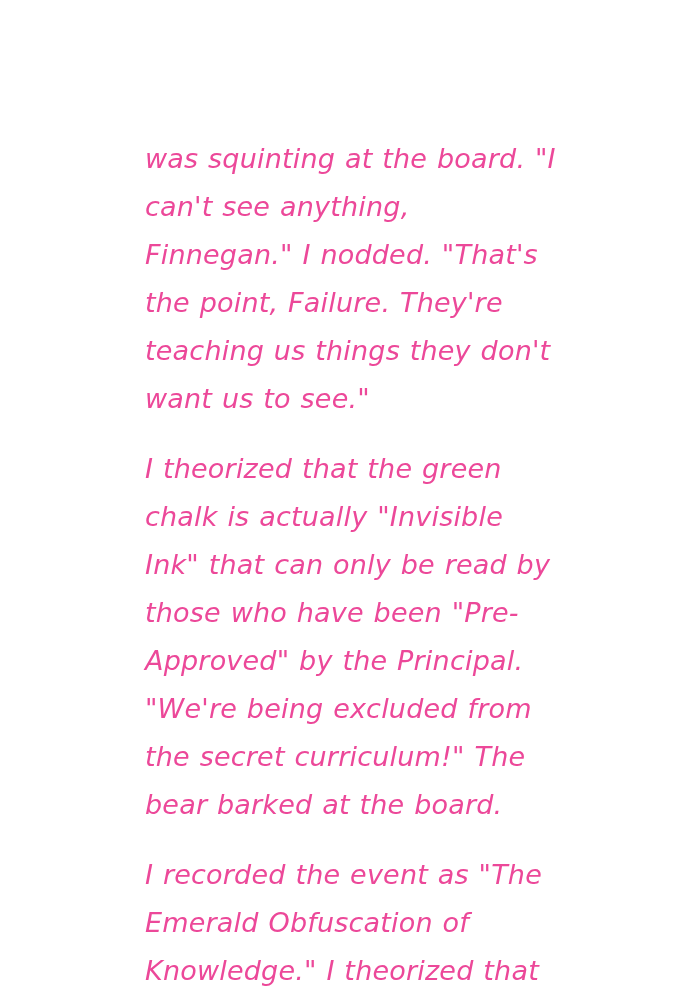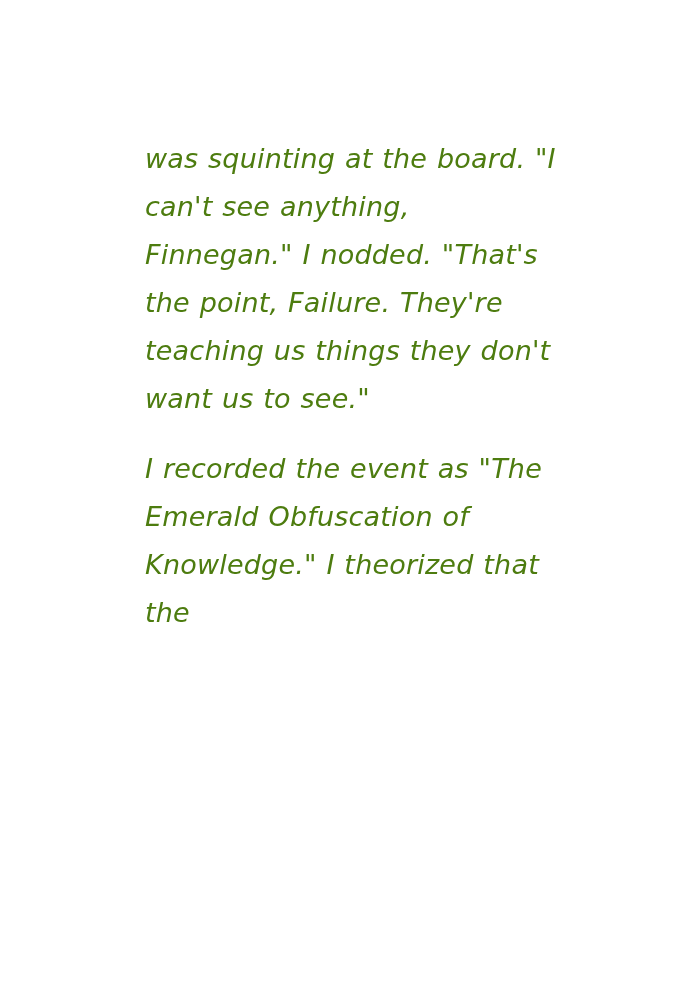--- a/index.html
+++ b/index.html
@@ -20,31 +20,32 @@
     background: #ffffff;
     box-sizing: border-box;
     padding: 135px 140px 0 145px;
   }
   .para {
     font-family: "DejaVu Sans", sans-serif;
     font-style: italic;
     font-weight: 400;
     font-size: 27px;
     line-height: 48px;
-    color: #4d7c0f;
+    color: #ec4899;
     letter-spacing: 0.2px;
     word-spacing: 1px;
     margin: 0 0 22px 0;
     max-width: 420px;
     text-align: left;
     -webkit-font-smoothing: antialiased;
   }
   .para:last-child {
     margin-bottom: 0;
   }
 </style>
 </head>
 <body>
 
 <div id="page">
   <p class="para">was squinting at the board. "I can't see anything, Finnegan." I nodded. "That's the point, Failure. They're teaching us things they don't want us to see."</p>
+  <p class="para">I theorized that the green chalk is actually "Invisible Ink" that can only be read by those who have been "Pre-Approved" by the Principal. "We're being excluded from the secret curriculum!" The bear barked at the board.</p>
   <p class="para">I recorded the event as "The Emerald Obfuscation of Knowledge." I theorized that the</p>
 </div>
 
 </body></html>

